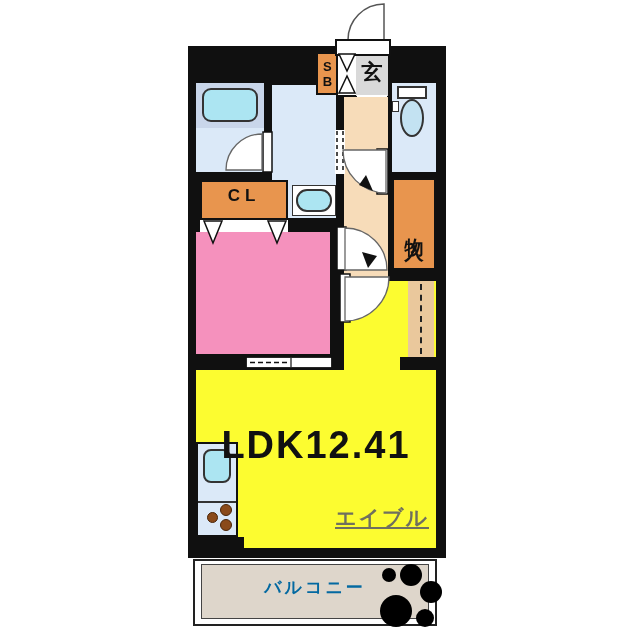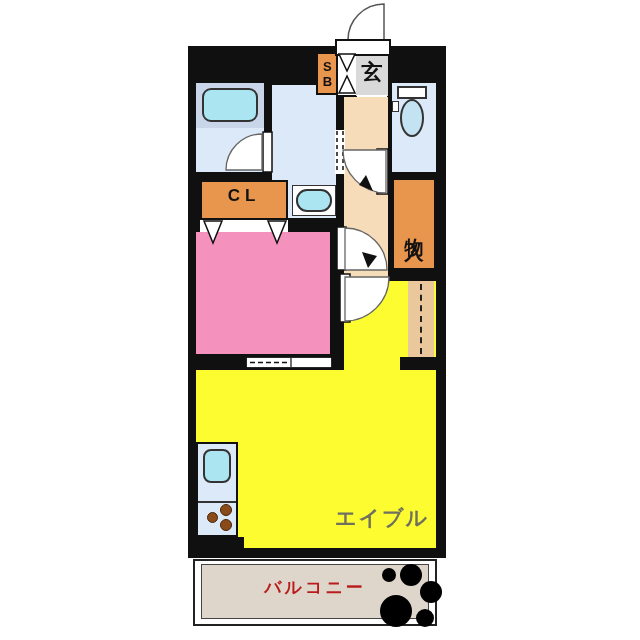--- a/index.html
+++ b/index.html
@@ -108,22 +108,23 @@
 
     <line x1="357" y1="96" x2="387" y2="96" stroke="#fff" stroke-width="2"></line>
   </svg>
 
   <div class="abs lbl vtext" style="left:316px;top:55px;width:22px;height:38px;font-size:13px;display:flex;align-items:center;justify-content:center;">SB</div>
   <div class="abs lbl" style="left:356px;top:61px;width:32px;font-size:21px;">玄</div>
   <div class="abs lbl" style="left:200px;top:187px;width:88px;font-size:17px;letter-spacing:5px;">CL</div>
   <div class="abs lbl" style="left:392px;top:190px;width:44px;height:72px;display:flex;align-items:center;justify-content:center;">
     <span class="vtext" style="font-size:19px;letter-spacing:3px;">物入</span>
   </div>
-  <div class="abs lbl" style="left:330px;top:507px;width:104px;font-size:21px;letter-spacing:2px;color:var(--watermark-gray);">エイブル</div>
-  <div class="abs lbl" style="left:201px;top:579px;width:228px;font-size:17px;letter-spacing:3px;color:#b91c1c;">バルコニー</div>
+  <div class="abs lbl" style="left:196px;top:426px;width:240px;font-size:38px;letter-spacing:2px;">LDK12.41</div>
+  <div class="abs lbl" style="left:330px;top:507px;width:104px;font-size:21px;letter-spacing:2px;color:var(--watermark-gray);text-decoration:underline;">エイブル</div>
+  <div class="abs lbl" style="left:201px;top:579px;width:228px;font-size:17px;letter-spacing:3px;color:#0369a1;">バルコニー</div>
 
   <div>
     <div class="abs paw" style="left:380px;top:595px;width:32px;height:32px;"></div>
     <div class="abs paw" style="left:382px;top:568px;width:14px;height:14px;"></div>
     <div class="abs paw" style="left:400px;top:564px;width:22px;height:22px;"></div>
     <div class="abs paw" style="left:420px;top:581px;width:22px;height:22px;"></div>
     <div class="abs paw" style="left:416px;top:609px;width:18px;height:18px;"></div>
   </div>
 
 </div>

